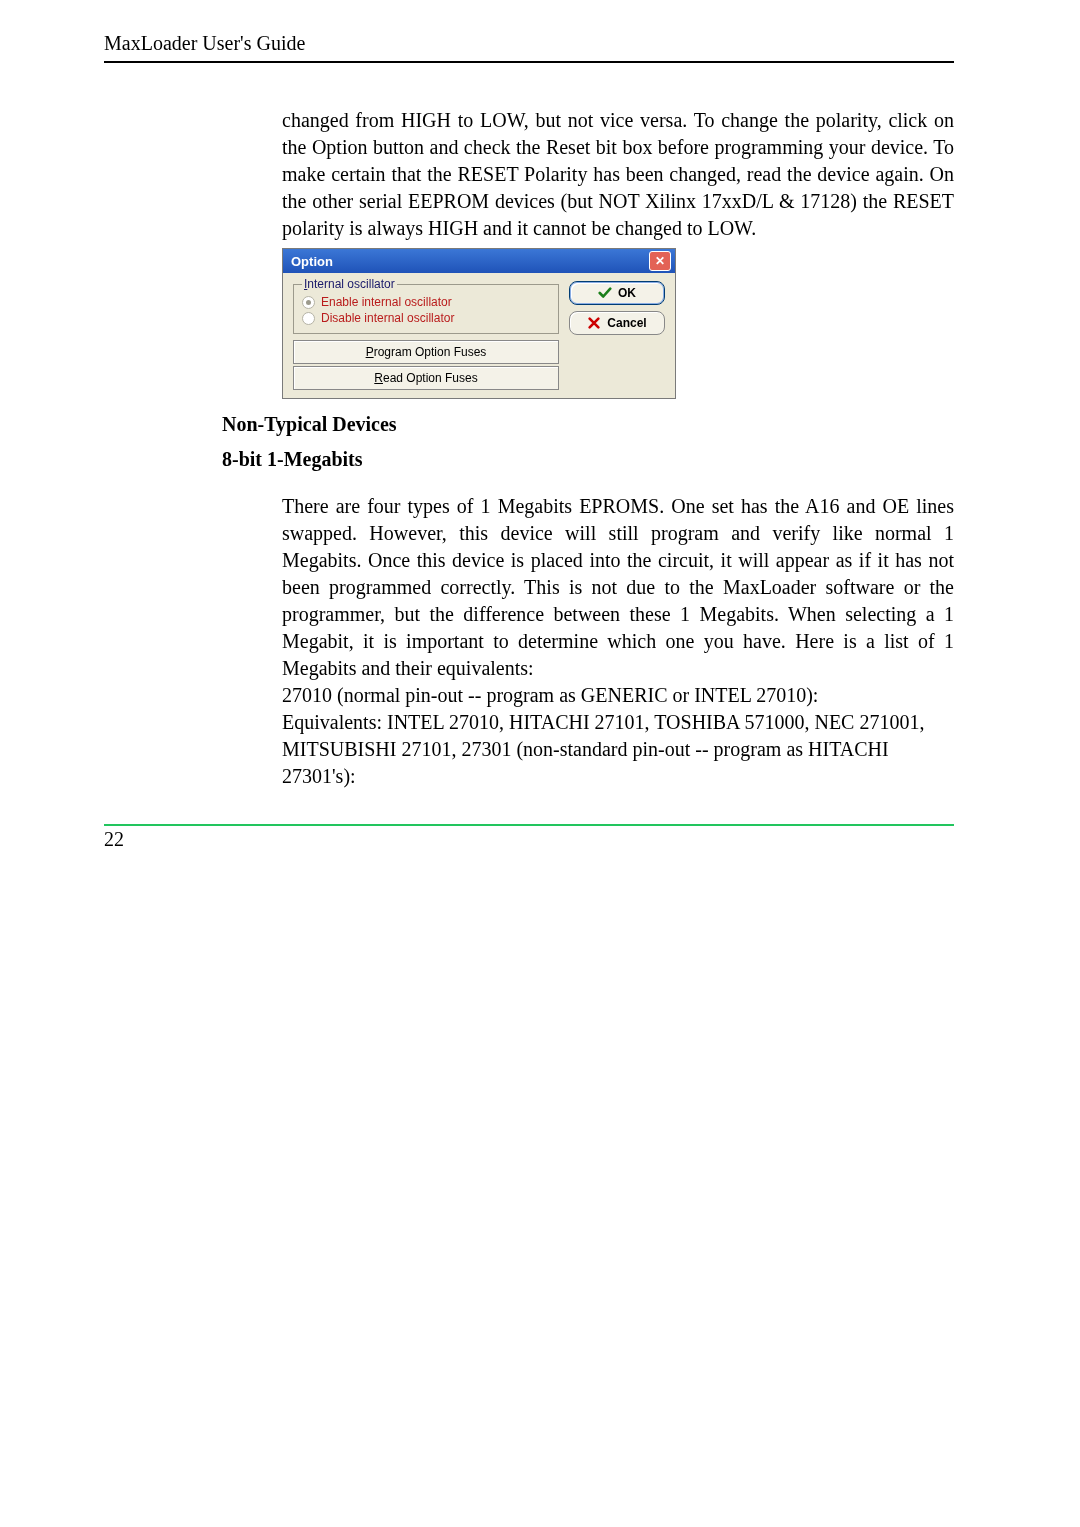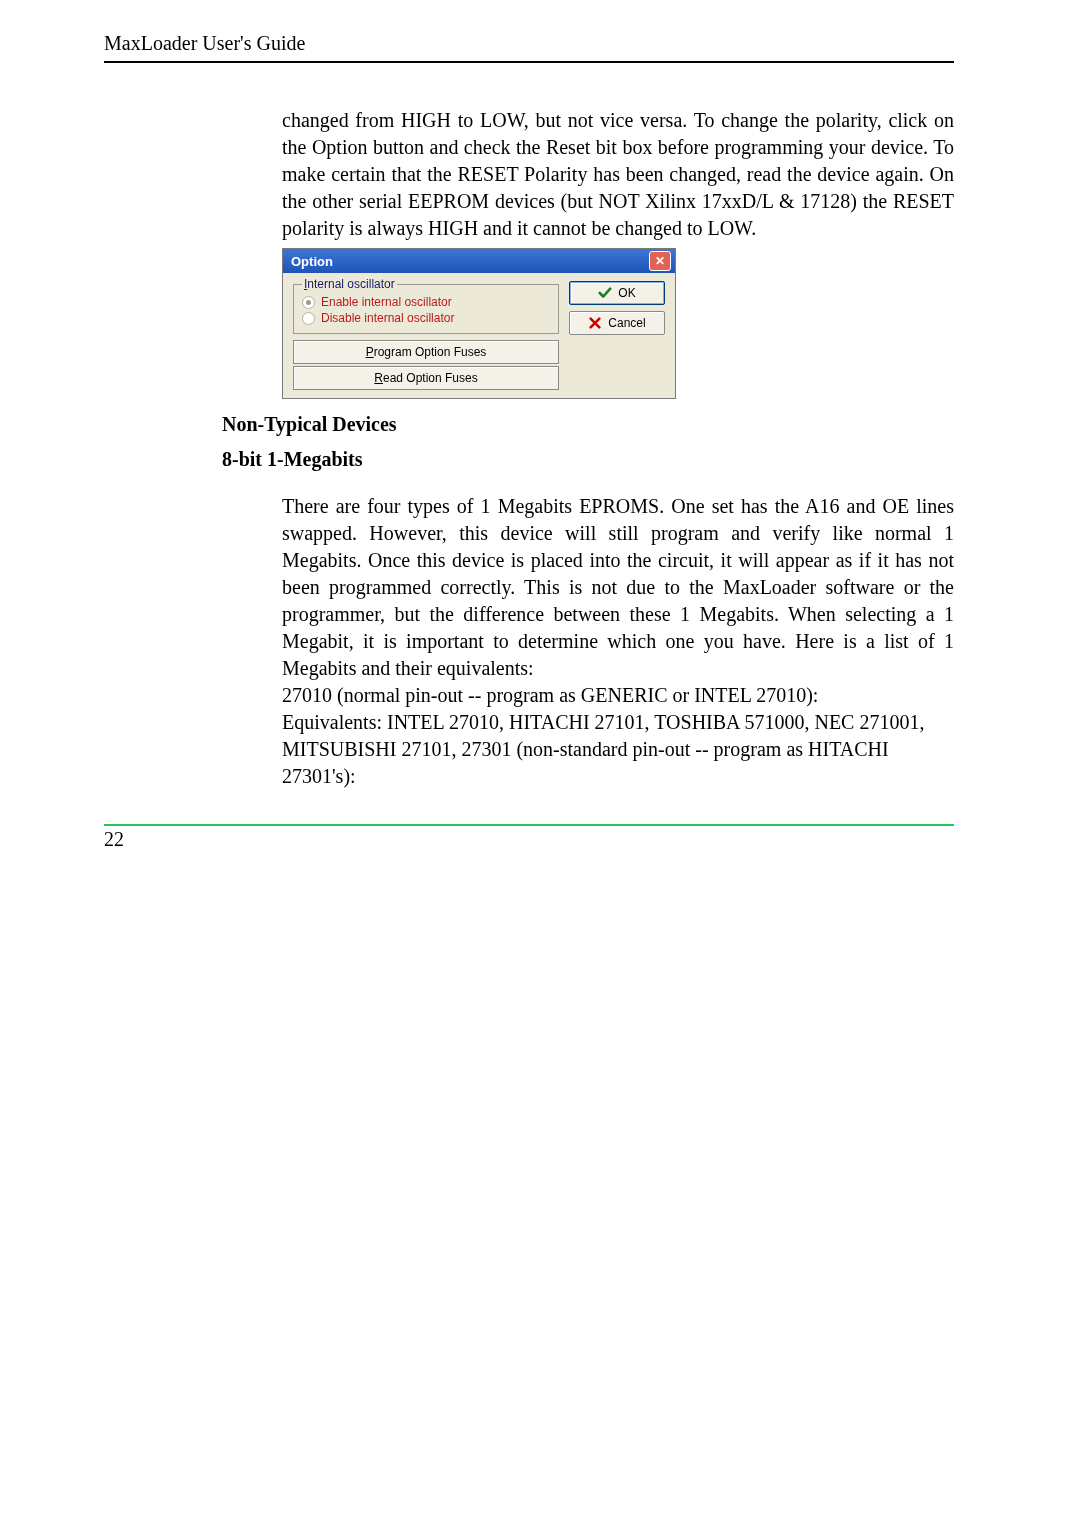--- a/index.html
+++ b/index.html
@@ -127,21 +127,22 @@
     margin-top:2px;
   }
   .rbtn {
     border: 1px solid #888;
     background: #f4f2e8;
     height: 22px;
     display:flex; align-items:center; justify-content:center;
     gap:6px;
     font-size: 12px;
     box-shadow: inset 1px 1px 0 #fff;
-    border-radius:2px;
+    border-radius:8px;
+    font-weight:bold;
   }
   .rbtn.default { border:1px solid #003c74; box-shadow: 0 0 0 1px #89ade4 inset, inset 2px 2px 0 #fff; }
   .ico { width:14px; height:14px; display:inline-block; }
   .footer-wrap{
     margin-top: 34px;
     border-top: 2px solid #22c55e;
     padding-top: 2px;
     font-size:20px;
     margin-left:0;
   }

